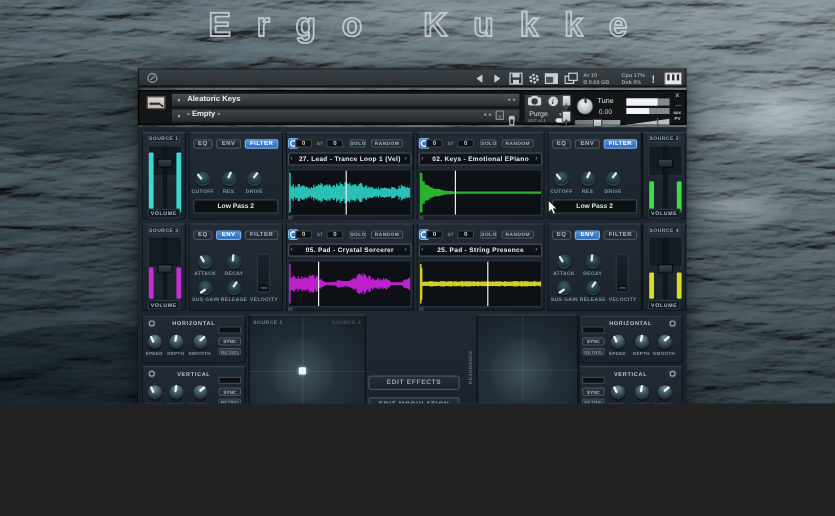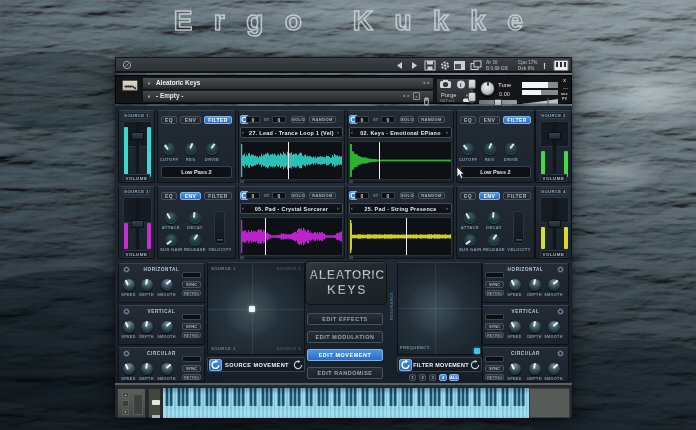--- a/index.html
+++ b/index.html
@@ -1,16 +1,16 @@
 <!DOCTYPE html>
 <html><head><meta charset="utf-8">
 <style>
 *{margin:0;padding:0;box-sizing:border-box}
 html,body{width:696px;height:430px;overflow:hidden;background:#222;font-family:"Liberation Sans",sans-serif}
-#stage{position:absolute;left:0;top:0;width:696px;height:430px;overflow:hidden}
+#stage{position:absolute;left:0;top:0;width:696px;height:336px;overflow:hidden}
 .abs{position:absolute}
 #oceansvg{position:absolute;left:0;top:0}
 #title{position:absolute;left:11px;top:5px;width:696px;text-align:center;
  font-size:28px;font-weight:bold;letter-spacing:21.5px;color:transparent;
  -webkit-text-stroke:1.5px #c9d1d7;opacity:.9}
 
 #win{position:absolute;left:115px;top:57px;width:457px;height:360px;box-shadow:0 8px 22px rgba(0,0,10,.55),0 0 4px rgba(0,0,0,.4)}
 #topbar{position:absolute;left:0;top:0;width:457px;height:16px;background:linear-gradient(#3a4045,#2c3136);border:1px solid #14171a;border-bottom:2px solid #101316}
 #rack{position:absolute;left:0;top:18px;width:457px;height:29px;background:#131517;border:1px solid #000}
 #main{position:absolute;left:0;top:49px;width:457px;height:277px;background:
@@ -569,35 +569,20 @@
           <svg width="13" height="12" style="position:absolute;left:-1px;top:-1px">
             <path d="M6.5 2.6 A3.4 3.4 0 1 0 9.9 6" stroke="#fff" stroke-width="1.4" fill="none"></path>
             <path d="M6.2 0.4l3.2 2.1-3.2 1.6z" fill="#fff"></path>
           </svg>
         </div>
 <div class="abs" style="left:107px;top:256px;width:70px;text-align:center;color:#eef3f7;font-size:5.6px;font-weight:bold;letter-spacing:.4px">SOURCE MOVEMENT</div>
 <div class="circbtn" style="left:178px;top:254px"><svg width="10" height="10">
             <path d="M5 1.4 A3.6 3.6 0 1 0 8.6 5" stroke="#c3ced8" stroke-width="1.2" fill="none"></path>
             <path d="M4.8 0l2.8 1.6-2.8 1.5z" fill="#c3ced8"></path>
           </svg></div>
-<div class="abs" style="left:190px;top:155px;width:82px;height:44px;background:linear-gradient(160deg,#32383e,#23282d 45%,#1b2023);border:1px solid #0e1114;border-radius:5px;box-shadow:inset 0 1px 1px rgba(255,255,255,.12)">
-<svg width="82" height="44" style="position:absolute">
-            <defs>
-<linearGradient id="mtl" x1="0" y1="0" x2="0" y2="1">
-<stop offset="0" stop-color="#ffffff"></stop>
-                <stop offset="0.45" stop-color="#c2cbd1"></stop>
-<stop offset="0.55" stop-color="#8d99a1"></stop>
-                <stop offset="0.8" stop-color="#dde4e8"></stop>
-<stop offset="1" stop-color="#f2f5f7"></stop>
-              </linearGradient>
-            </defs>
-<text x="41" y="17" text-anchor="middle" font-family="Liberation Sans,sans-serif" font-size="12.5px" font-weight="bold" letter-spacing="0.4" fill="url(#mtl)" stroke="#10151a" stroke-width="0.4">ALEATORIC</text>
-<text x="41" y="32" text-anchor="middle" font-family="Liberation Sans,sans-serif" font-size="12.5px" font-weight="bold" letter-spacing="1.5" fill="url(#mtl)" stroke="#10151a" stroke-width="0.4">KEYS</text>
-          </svg>
-</div>
 <div class="editbtn" style="left:192px;top:207px">EDIT EFFECTS</div>
 <div class="editbtn" style="left:192px;top:225px">EDIT MODULATION</div>
 <div class="editbtn on" style="left:192px;top:243px">EDIT MOVEMENT</div>
 <div class="editbtn" style="left:192px;top:261px">EDIT RANDOMISE</div>
 <div class="abs" style="left:258px;top:196px;width:40px;height:8px;color:#566e7c;font-size:4px;font-weight:bold;letter-spacing:.3px;transform:rotate(-90deg);transform-origin:center;text-align:center">RESONANCE</div>
 <div class="xypad" style="left:282px;top:156px;width:85px;height:93px">
 <div class="abs" style="left:9px;top:17px;width:56px;height:56px;border-radius:50%;background:radial-gradient(circle,rgba(125,155,165,.22),rgba(125,155,165,.07) 55%,rgba(125,155,165,0) 72%)"></div>
 <div class="abs" style="left:36.5px;top:0;width:1px;height:93px;background:rgba(150,180,190,.12)"></div>
 <div class="abs" style="left:0;top:44.5px;width:85px;height:1px;background:rgba(150,180,190,.12)"></div>
 <div class="corner" style="left:2px;bottom:4px;color:#6c94a4">FREQUENCY</div>

